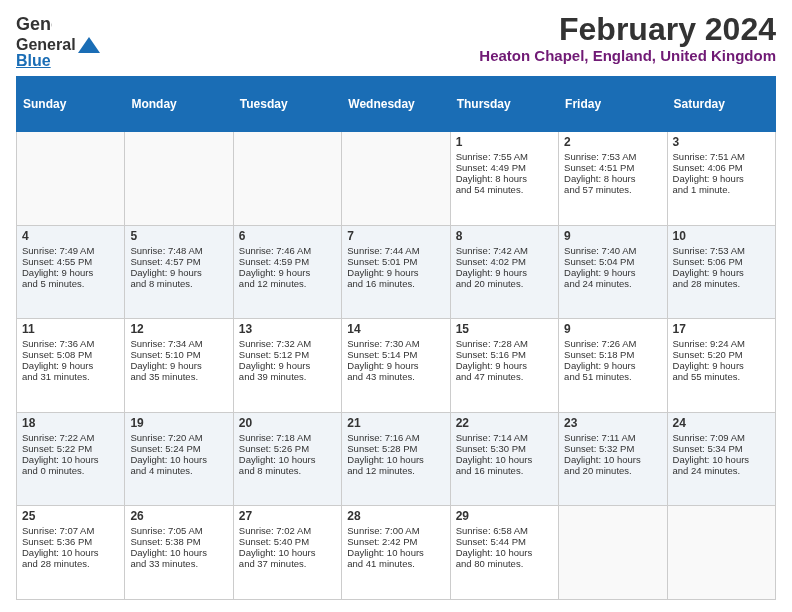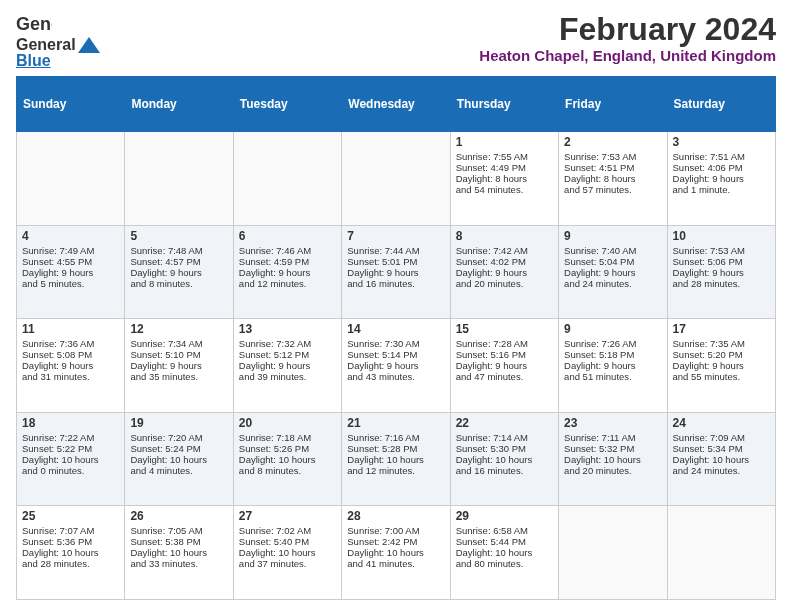--- a/index.html
+++ b/index.html
@@ -233,21 +233,21 @@
           </td>
           <td>
             <span class="day-number">9</span>
             <div>Sunrise: 7:26 AM</div>
             <div>Sunset: 5:18 PM</div>
             <div>Daylight: 9 hours</div>
             <div>and 51 minutes.</div>
           </td>
           <td>
             <span class="day-number">17</span>
-            <div>Sunrise: 7:35 AM</div>
+            <div>Sunrise: 9:24 AM</div>
             <div>Sunset: 5:20 PM</div>
             <div>Daylight: 9 hours</div>
             <div>and 55 minutes.</div>
           </td>
         </tr>
         <tr class="row-alt">
           <td>
             <span class="day-number">18</span>
             <div>Sunrise: 7:22 AM</div>
             <div>Sunset: 5:22 PM</div>

